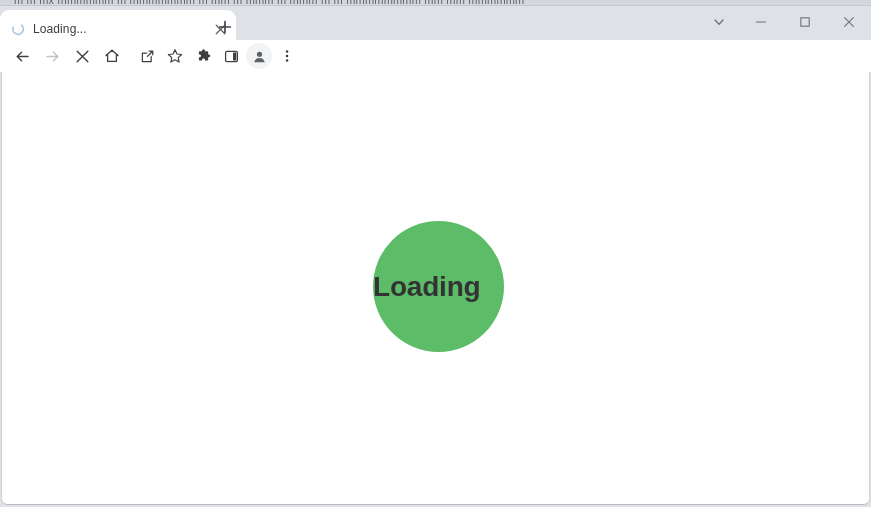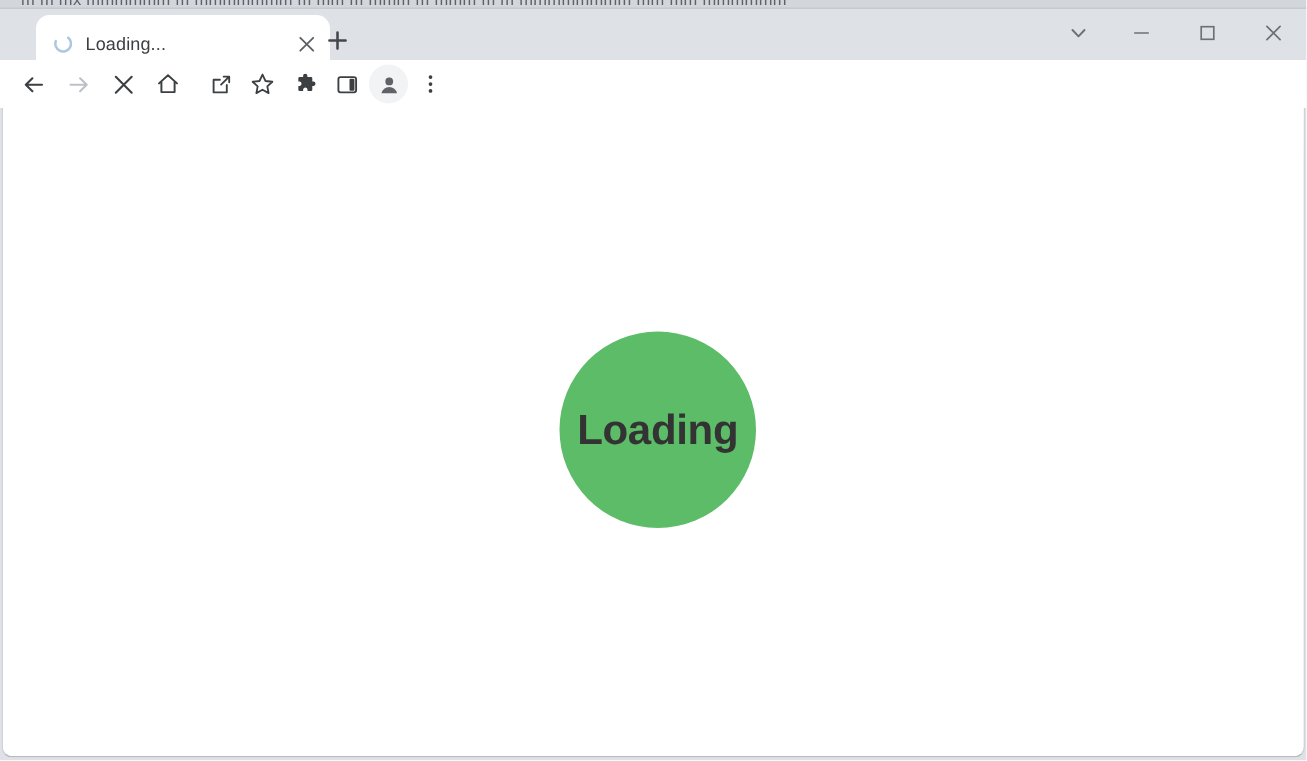--- a/index.html
+++ b/index.html
@@ -56,22 +56,22 @@
     position: absolute;
     top: 6px; left: 0;
     width: 871px;
     height: 34px;
     background: #dee1e6;
   }
 
   .tab {
     position: absolute;
     top: 4px;
-    left: 24px;
-    width: 196px;
+    left: 0;
+    width: 236px;
     height: 30px;
     background: #ffffff;
     border-radius: 9px 9px 0 0;
     box-sizing: border-box;
     display: flex;
     align-items: center;
     padding: 8px 6px 0 10px;
   }
   .tab-spinner {
     width: 14px; height: 14px;
@@ -241,21 +241,21 @@
   .loading-circle {
     position: absolute;
     left: 371px;
     top: 149px;
     width: 131px;
     height: 131px;
     border-radius: 50%;
     background: #5cbc67;
     display: flex;
     align-items: center;
-    justify-content: center;
+    justify-content: flex-start;
   }
   .loading-label {
     font-size: 28px;
     font-weight: bold;
     color: #333333;
     letter-spacing: -0.2px;
     line-height: 1;
   }
 </style>
 </head>

